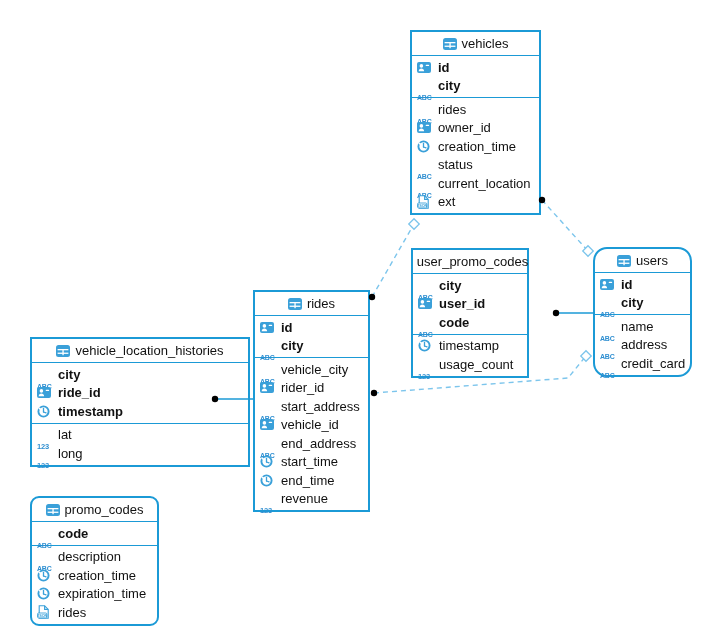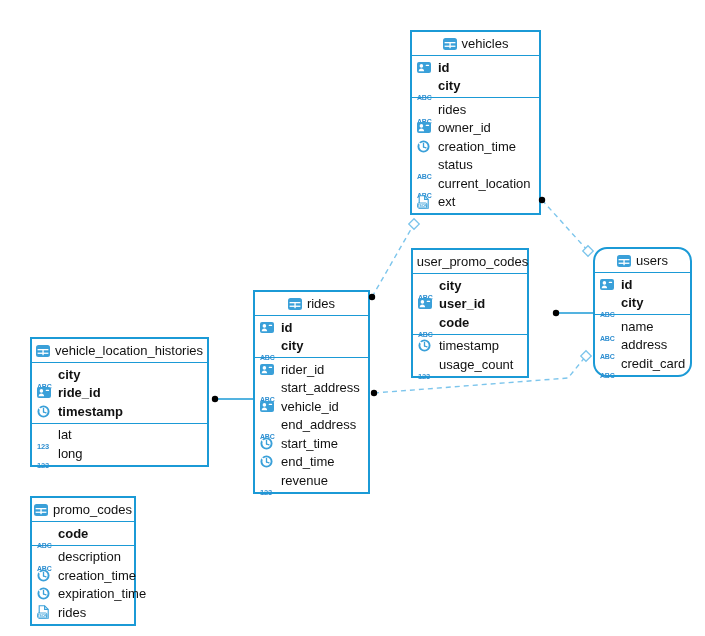--- a/index.html
+++ b/index.html
@@ -246,20 +246,26 @@
           <div class="row">
             <span class="ticon">
               <span class="type-txt">ABC</span>
             </span>
             <span>city</span>
           </div>
         </div>
         <div class="sec">
           <div class="row">
             <span class="ticon">
+              <span class="type-txt">ABC</span>
+            </span>
+            <span>vehicle_city</span>
+          </div>
+          <div class="row">
+            <span class="ticon">
               <svg width="14" height="11" viewBox="0 0 14 11">
                 <rect width="14" height="11" rx="2" fill="#3aa0d9"></rect>
                 <circle cx="4.4" cy="3.9" r="1.8" fill="#fff"></circle>
                 <path d="M1.7 9.3 C1.7 7.4 3 6.5 4.4 6.5 C5.8 6.5 7.1 7.4 7.1 9.3 Z" fill="#fff"></path>
                 <rect x="8.7" y="2.7" width="3.5" height="1.4" rx="0.7" fill="#fff"></rect>
               </svg>
             </span>
             <span>rider_id</span>
           </div>
           <div class="row">
@@ -308,21 +314,21 @@
             <span>end_time</span>
           </div>
           <div class="row">
             <span class="ticon">
               <span class="type-txt" style="font-size:7.5px">123</span>
             </span>
             <span>revenue</span>
           </div>
         </div>
       </div>
-      <div class="tbl" style="left: 30px; top: 337px; width: 179px; text-align: center;">
+      <div class="tbl" style="left: 30px; top: 337px; width: 220px; text-align: center;">
         <div class="tbl-h">
           <svg width="14" height="12" viewBox="0 0 14 12">
             <rect x="0" y="0" width="14" height="12" rx="2.5" fill="#3aa0d9"></rect>
             <rect x="1.6" y="4" width="10.8" height="1.3" fill="#fff"></rect>
             <rect x="1.6" y="7.6" width="10.8" height="1.3" fill="#fff"></rect>
             <rect x="6.4" y="4" width="1.3" height="6.2" fill="#fff"></rect>
           </svg>
           <span>vehicle_location_histories</span>
         </div>
         <div class="sec keys">
@@ -363,21 +369,21 @@
             <span>lat</span>
           </div>
           <div class="row">
             <span class="ticon">
               <span class="type-txt" style="font-size:7.5px">123</span>
             </span>
             <span>long</span>
           </div>
         </div>
       </div>
-      <div class="tbl" style="left: 30px; top: 496px; width: 106px;">
+      <div class="tbl" style="left: 30px; top: 496px; width: 129px; border-radius: 9px;">
         <div class="tbl-h">
           <svg width="14" height="12" viewBox="0 0 14 12">
             <rect x="0" y="0" width="14" height="12" rx="2.5" fill="#3aa0d9"></rect>
             <rect x="1.6" y="4" width="10.8" height="1.3" fill="#fff"></rect>
             <rect x="1.6" y="7.6" width="10.8" height="1.3" fill="#fff"></rect>
             <rect x="6.4" y="4" width="1.3" height="6.2" fill="#fff"></rect>
           </svg>
           <span>promo_codes</span>
         </div>
         <div class="sec keys">

